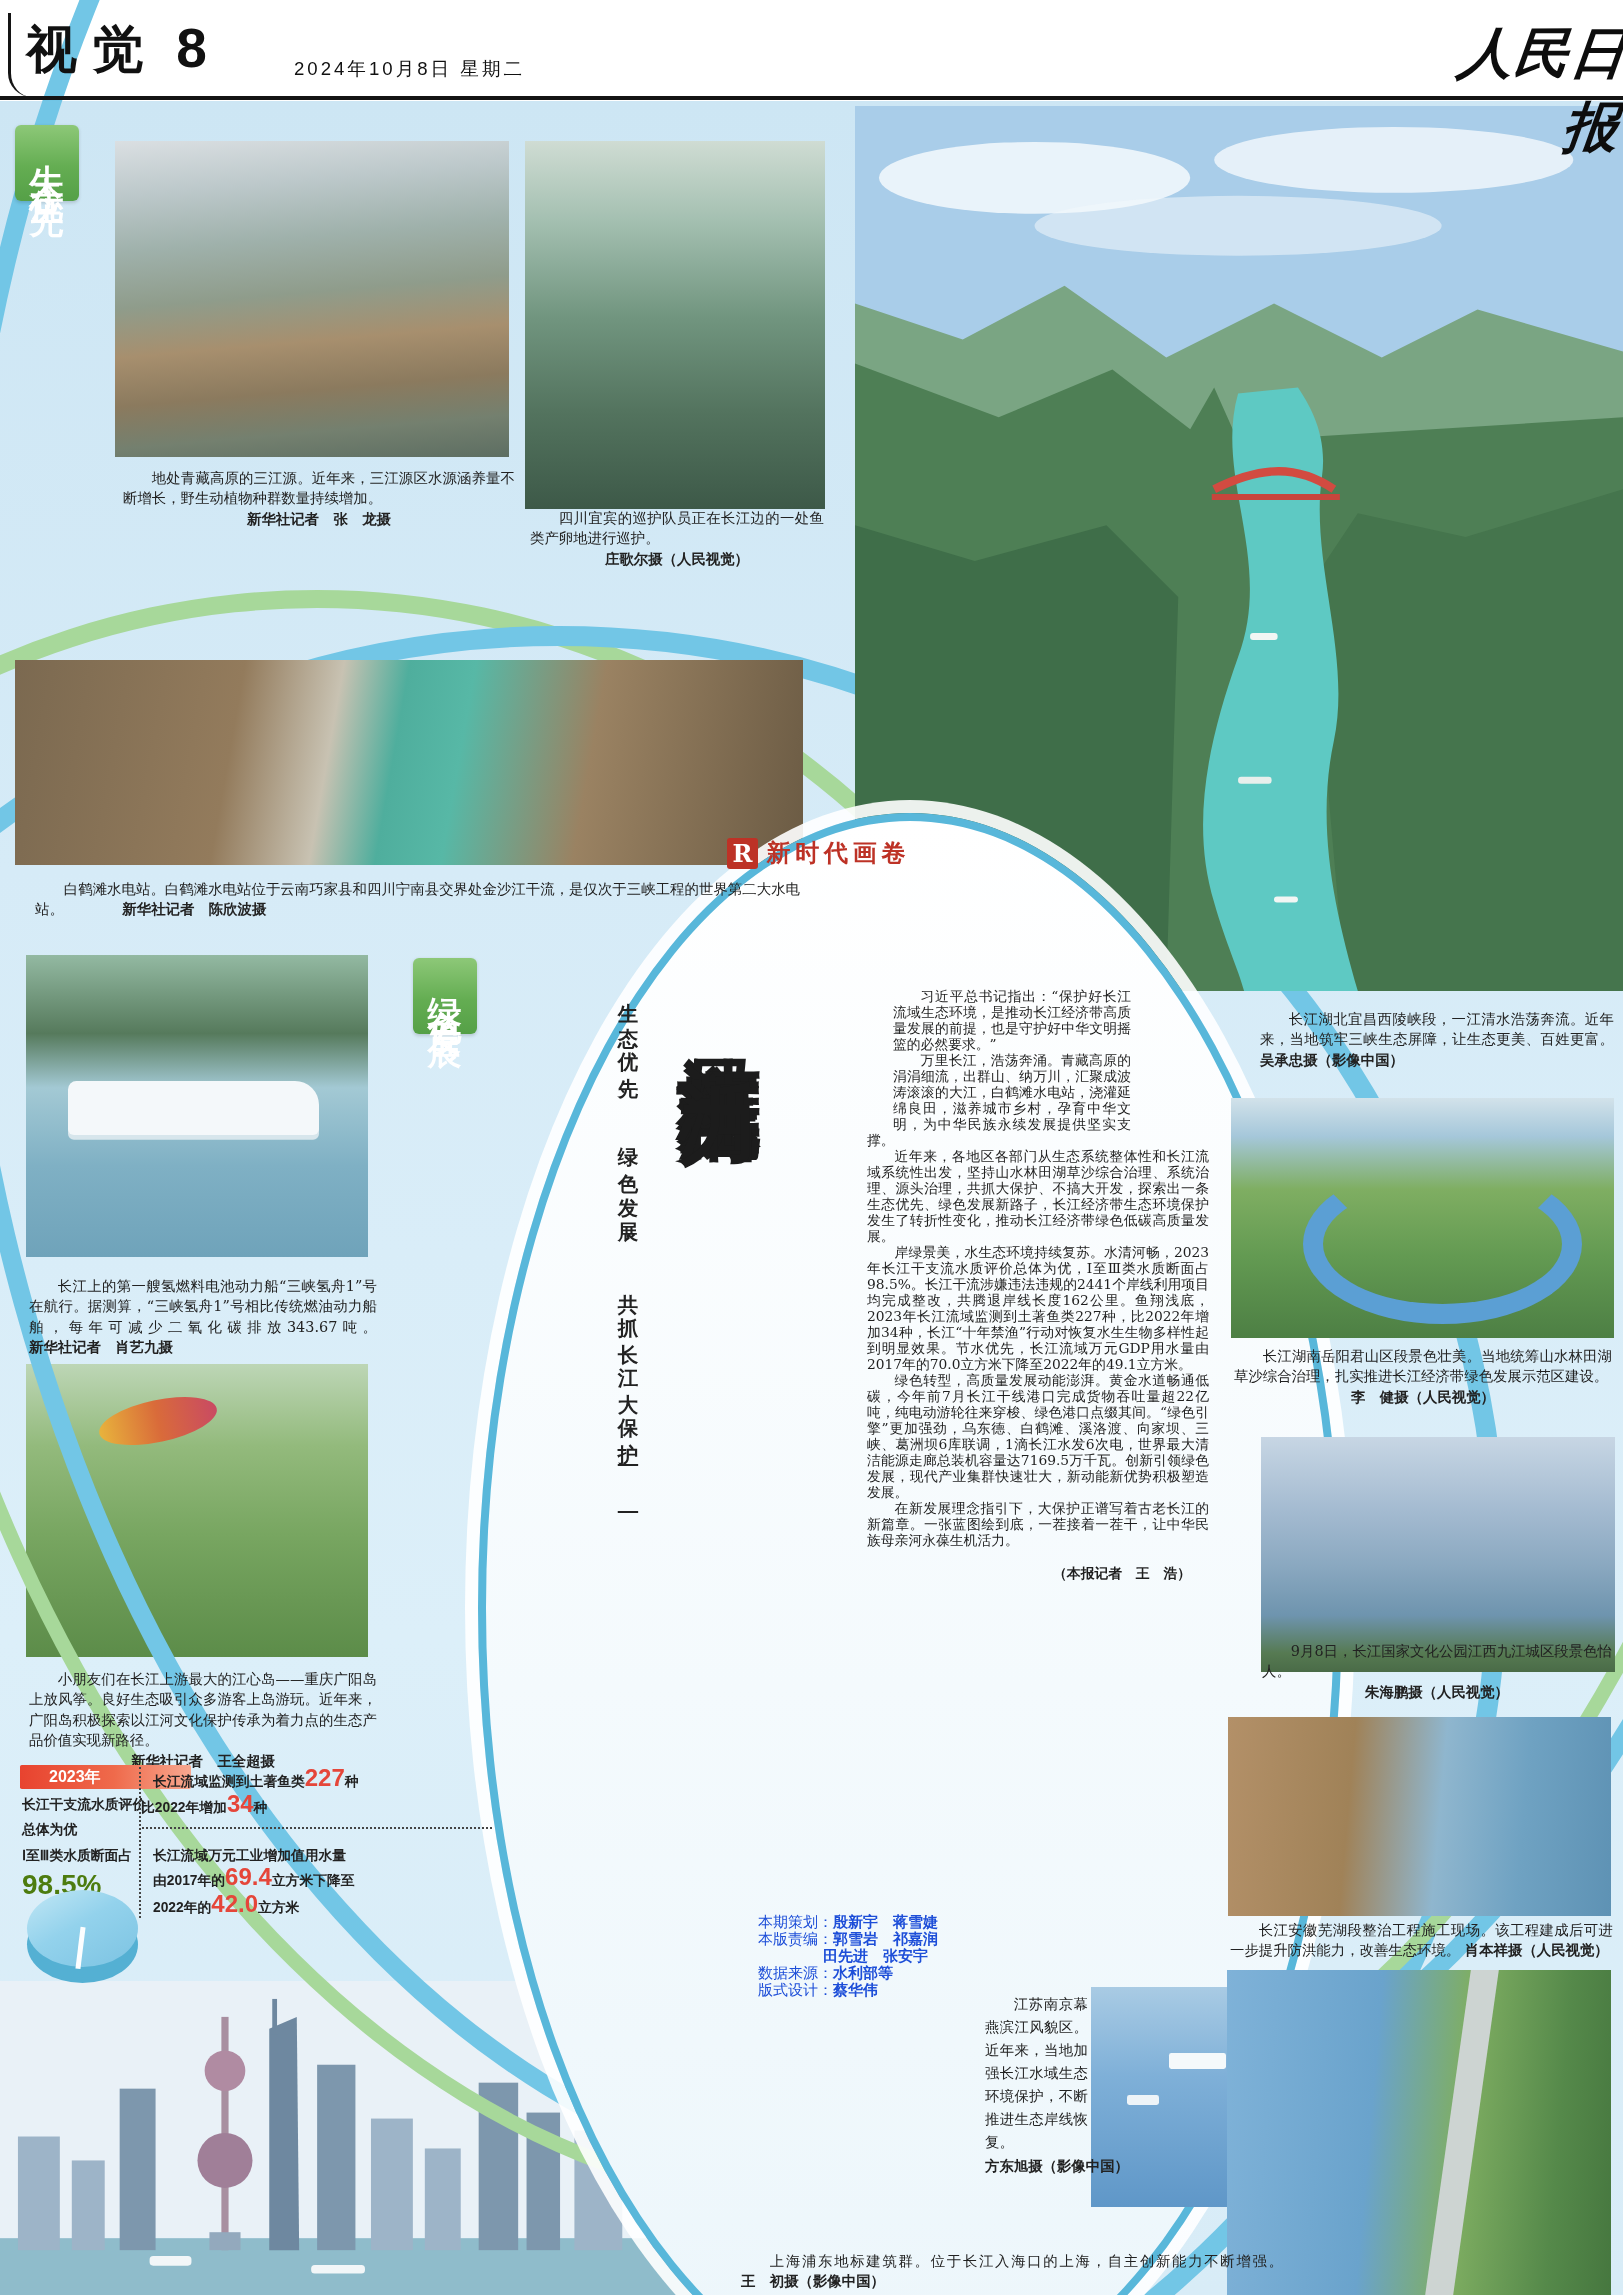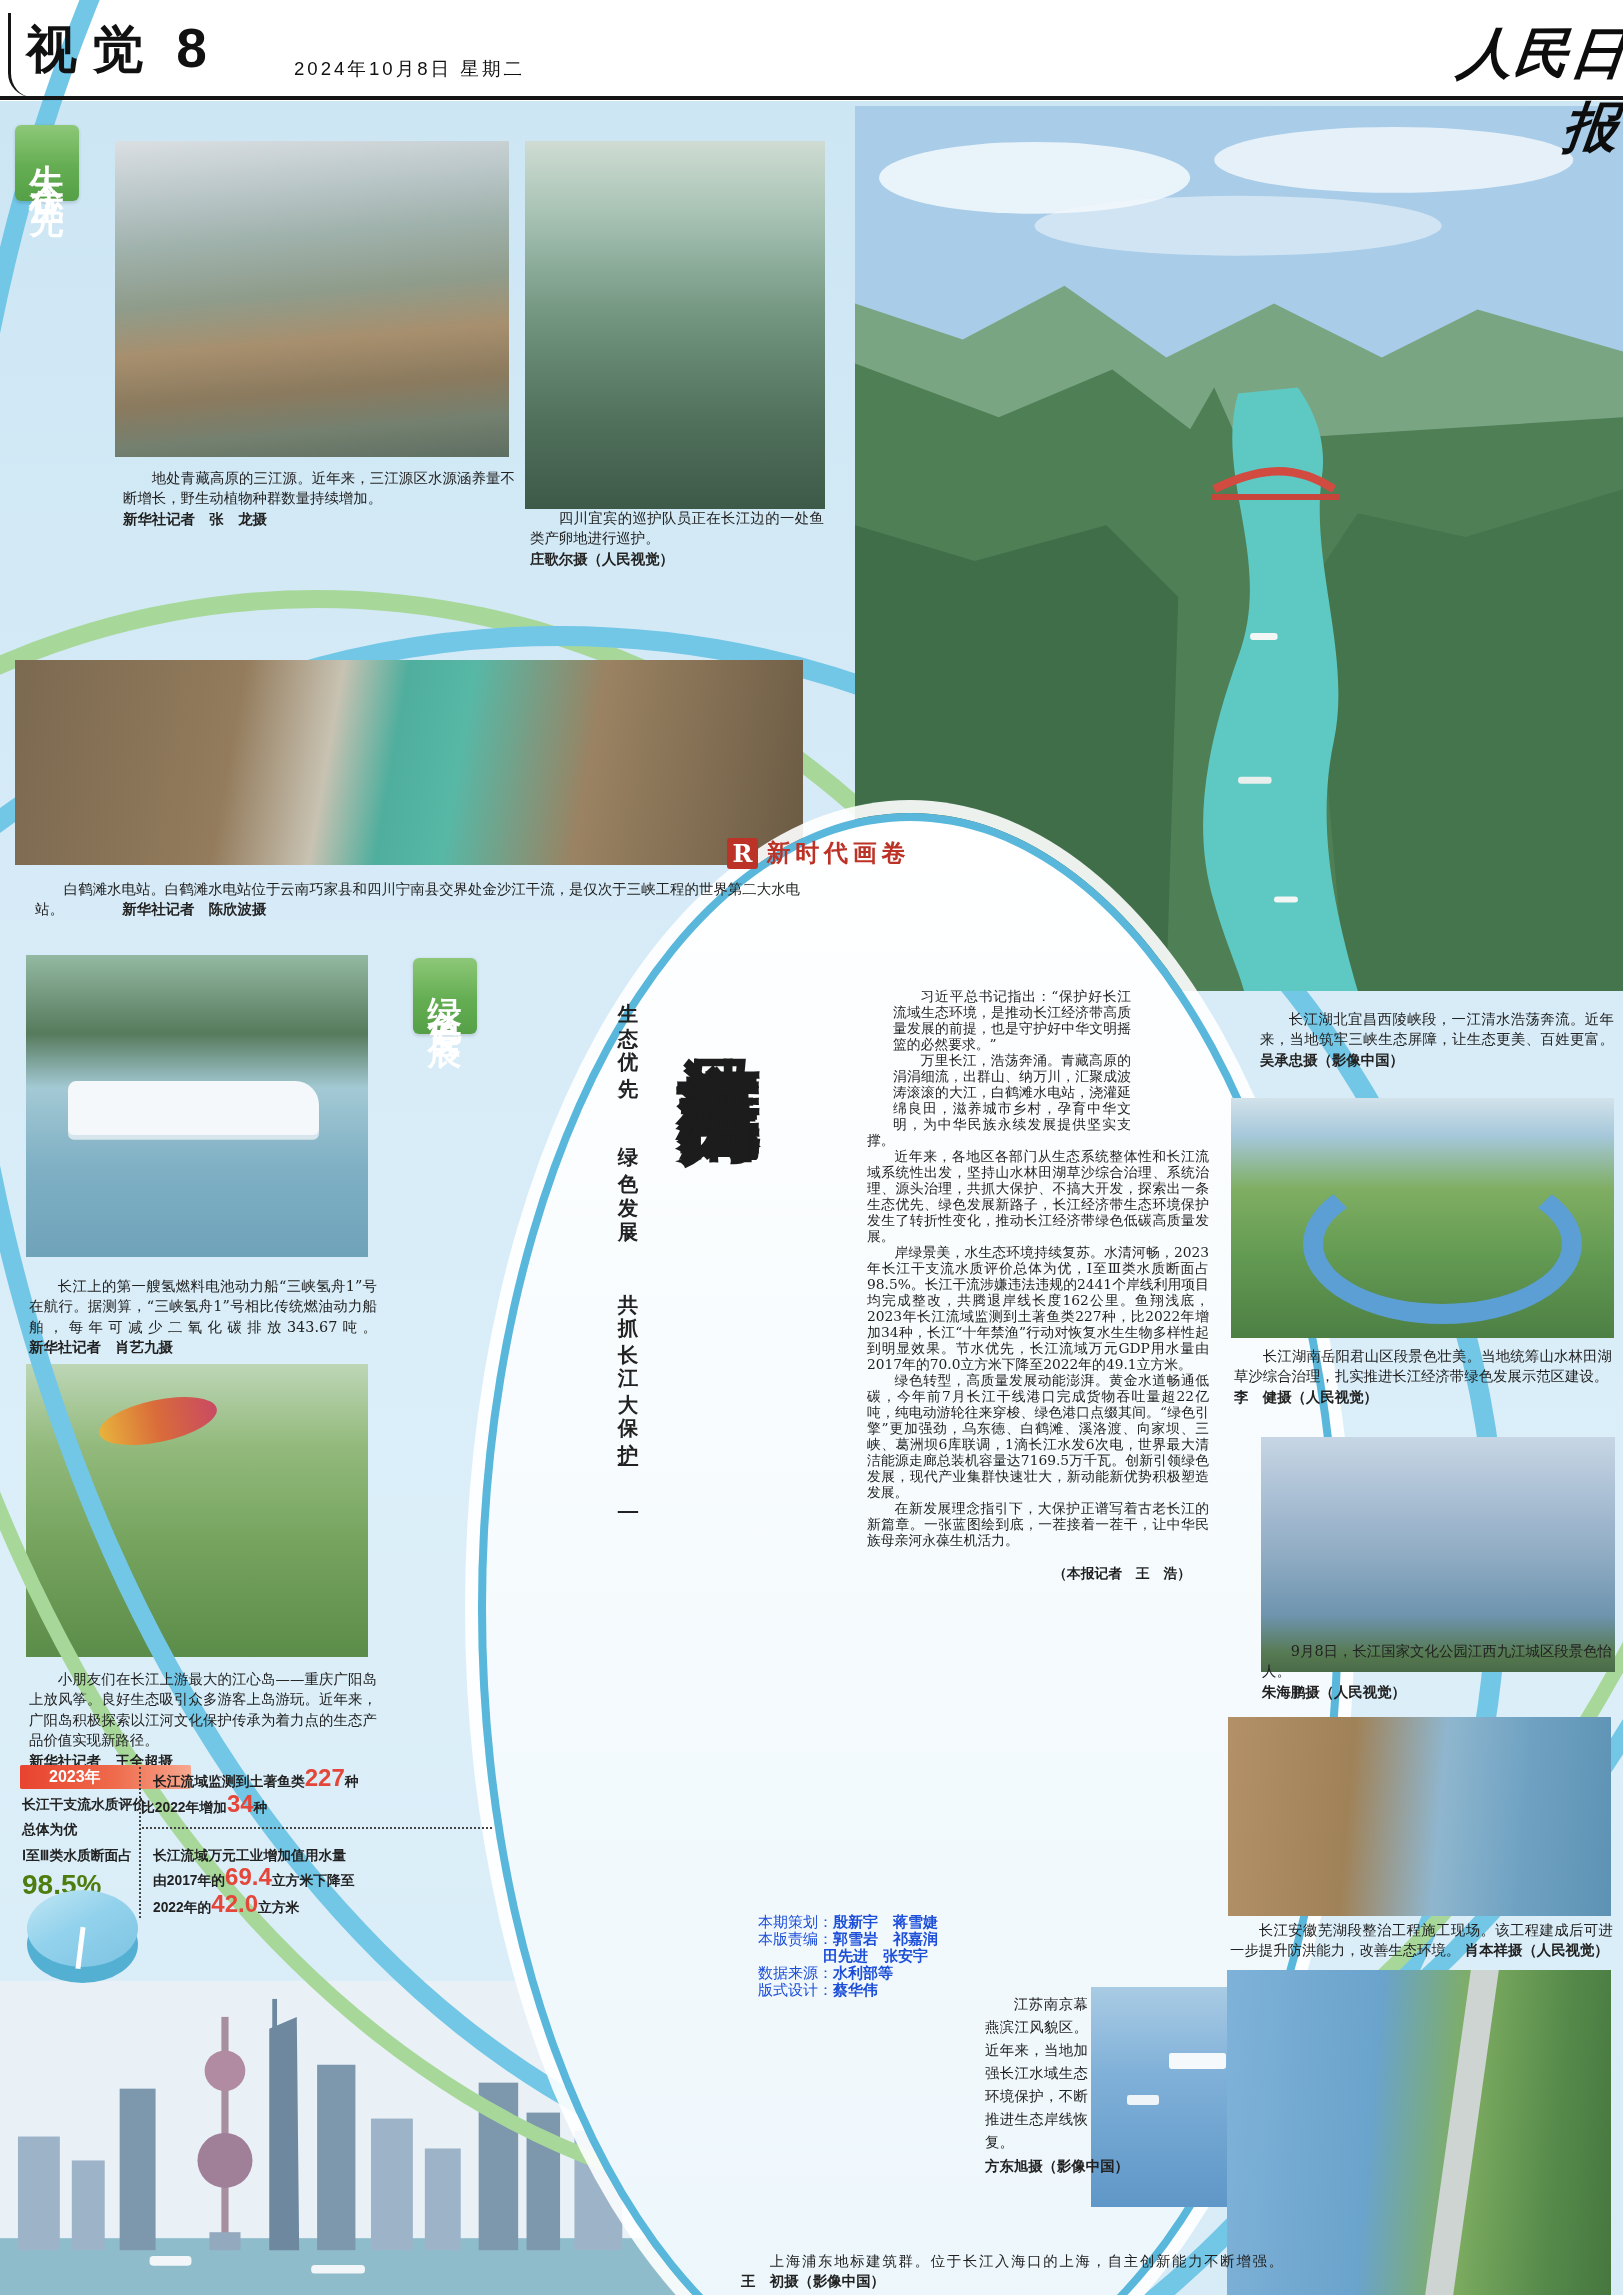--- a/index.html
+++ b/index.html
@@ -48,21 +48,21 @@
   .article{position:absolute;left:867px;top:988px;width:342px;z-index:6;font-family:"DejaVu Serif",serif;
            font-size:13.8px;line-height:16px;text-align:justify;color:#1e1e1e}
   .article p{margin:0;text-indent:2em}
   .article .byline{text-align:right;text-indent:0;font-weight:bold;margin-top:17px;padding-right:18px}
   .fl{float:left;width:26px;height:144px}
   .fr{float:right;width:78px;height:144px}
   
   .cap{position:absolute;z-index:6;font-family:"DejaVu Serif",serif;font-size:14.4px;line-height:20.4px;
        color:#222;text-align:justify;text-indent:2em}
   .cap .credit{font-weight:bold;white-space:nowrap}
-  .cap .credit.block{display:block;text-align:left;text-indent:0}
+  .cap .credit.block{display:block;text-align:center;text-indent:0}
   
   .stat-badge{position:absolute;left:20px;top:1765px;width:171px;height:24px;z-index:6;color:#fff;
               font-size:16px;font-weight:bold;line-height:24px;padding-left:29px;box-sizing:border-box;
               background:linear-gradient(90deg,#e8432f 0%,#ef6a4b 55%,#f7a890 100%);border-radius:1.8px}
   .stat{position:absolute;z-index:6;font-size:13.8px;font-weight:bold;color:#222;white-space:nowrap;
         font-family:"Liberation Sans",sans-serif}
   .bigred{color:#e5463a;font-weight:bold;font-size:24px;line-height:0}
   .hugered{color:#4d7c0f;font-weight:bold;font-size:28px}
   .vdots{position:absolute;left:139px;top:1767px;height:151px;width:0;border-left:2.4px dotted #444;z-index:6}
   .hdots{position:absolute;left:142px;top:1827px;width:350px;height:0;border-top:2.4px dotted #444;z-index:6}

